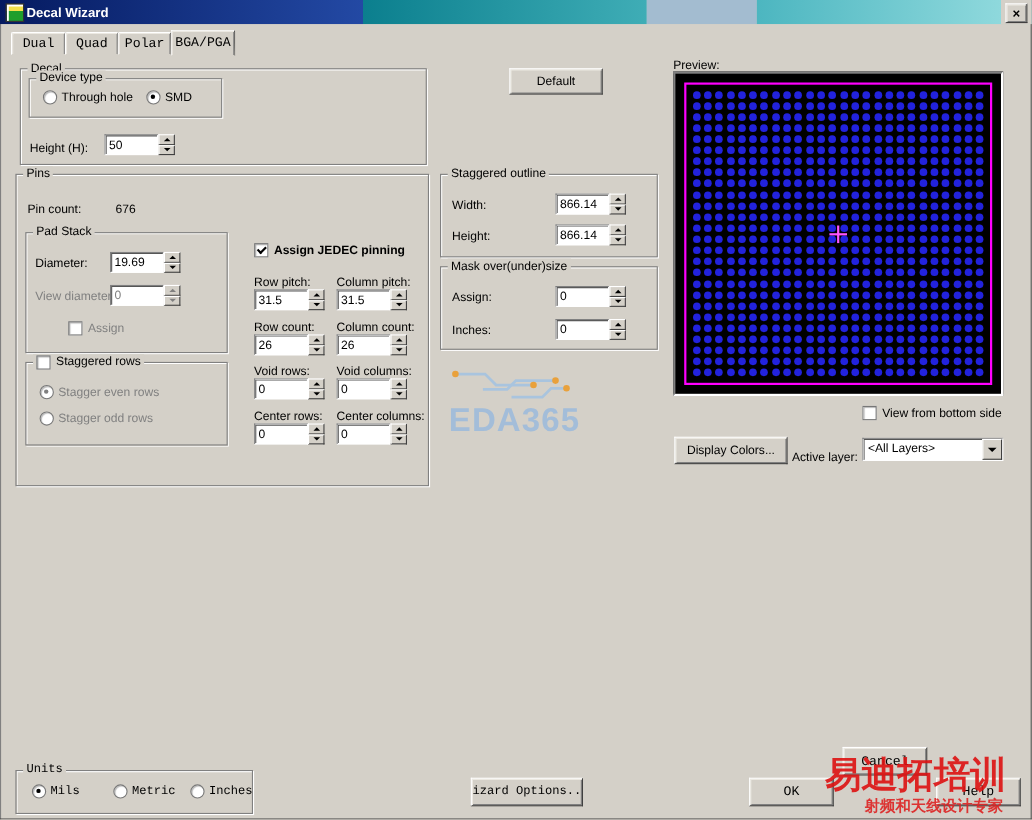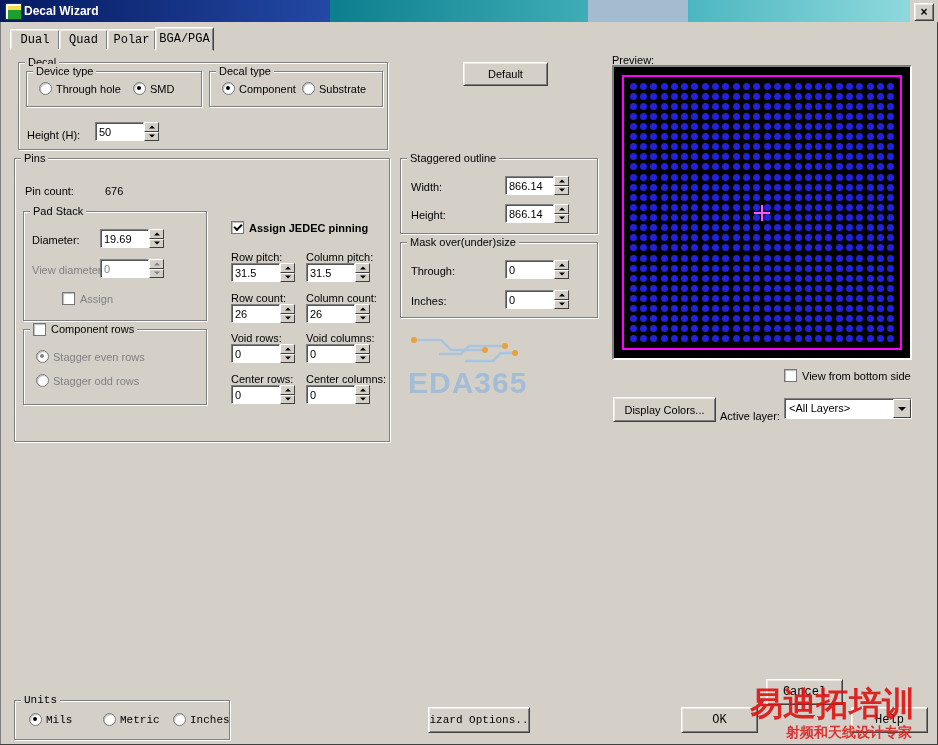--- a/index.html
+++ b/index.html
@@ -134,31 +134,20 @@
       <span class="radio" style="left:12px;top:10px">
         <span class="rb"></span>
         <span>Through hole</span>
       </span>
       <span class="radio" style="left:106px;top:10px">
         <span class="rb sel"></span>
         <span>SMD</span>
       </span>
     </div>
 
-    <div class="group" style="left:190px;top:8px;width:172px;height:34px">
-      <span class="legend">Decal type</span>
-      <span class="radio" style="left:12px;top:10px">
-        <span class="rb sel"></span>
-        <span>Component</span>
-      </span>
-      <span class="radio" style="left:92px;top:10px">
-        <span class="rb"></span>
-        <span>Substrate</span>
-      </span>
-    </div>
 
     <span class="lbl" style="left:8px;top:66px">Height (H):</span>
     <span class="spinfield" style="left:76px;top:59px">
       <input class="tfield" value="50" style="">
       <span class="spinner">
         <span class="spinbtn up"></span>
         <span class="spinbtn down"></span>
       </span>
     </span>
 
@@ -192,21 +181,21 @@
       </span>
       <span class="cbx" style="left:38px;top:80px">
         <span class="cb"></span>
         <span class="dtext">Assign</span>
       </span>
     </div>
 
     <div class="group" style="left:8px;top:170px;width:182px;height:74px">
       <span class="legend" style="display:inline-flex;align-items:center;gap:5px">
         <span class="cb" style="position:relative"></span>
-        <span>Component rows</span>
+        <span>Staggered rows</span>
       </span>
       <span class="radio" style="left:12px;top:20px">
         <span class="rb sel gray"></span>
         <span class="dtext">Stagger even rows</span>
       </span>
       <span class="radio" style="left:12px;top:44px">
         <span class="rb"></span>
         <span class="dtext">Stagger odd rows</span>
       </span>
     </div>
@@ -300,21 +289,21 @@
       <input class="tfield" value="866.14" style="">
       <span class="spinner">
         <span class="spinbtn up"></span>
         <span class="spinbtn down"></span>
       </span>
     </span>
   </div>
 
   <div class="group" style="left:400px;top:242px;width:196px;height:74px">
     <span class="legend">Mask over(under)size</span>
-    <span class="lbl" style="left:10px;top:22px">Through:</span>
+    <span class="lbl" style="left:10px;top:22px">Assign:</span>
     <span class="spinfield" style="left:104px;top:17px">
       <input class="tfield" value="0" style="">
       <span class="spinner">
         <span class="spinbtn up"></span>
         <span class="spinbtn down"></span>
       </span>
     </span>
     <span class="lbl" style="left:10px;top:52px">Inches:</span>
     <span class="spinfield" style="left:104px;top:47px">
       <input class="tfield" value="0" style="">

